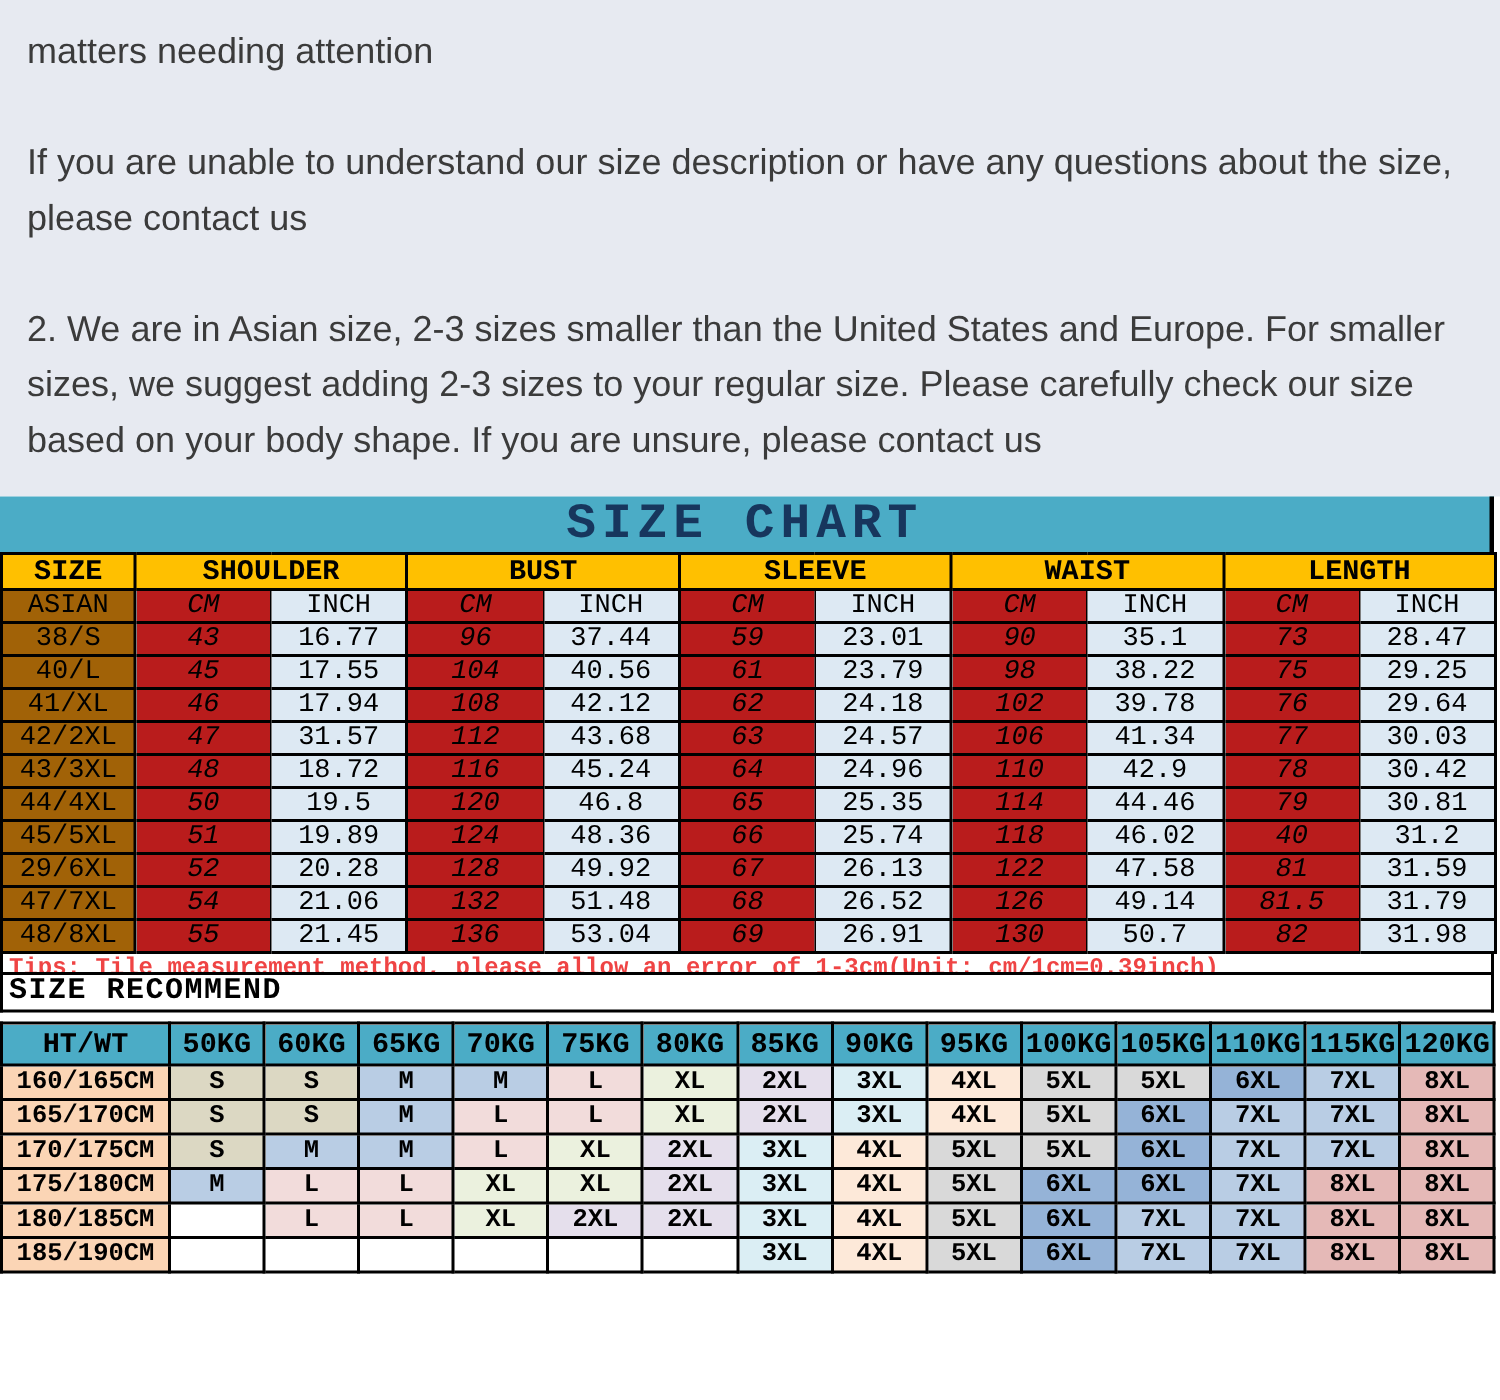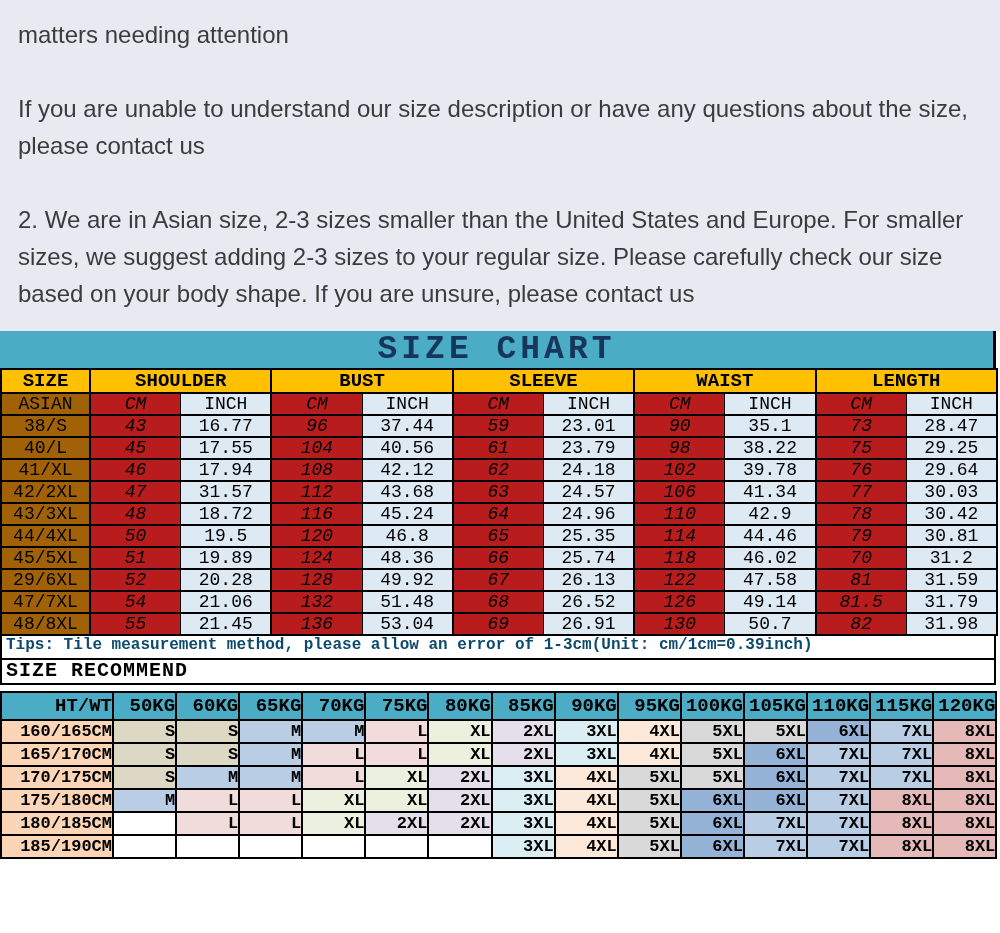--- a/index.html
+++ b/index.html
@@ -37,36 +37,36 @@
     height:19px;font-size:18px;padding:0;white-space:nowrap;overflow:hidden;
   }
   .size-chart td.grp{border-left:2px solid #000;}
   .size-chart td:first-child{border-left:2px solid #000;}
   .size-chart td:last-child{border-right:2px solid #000;}
   .c-size{background:#a16207;}
   .c-cm{background:#b91c1c;font-style:italic;}
   .c-inch{background:#dde9f3;}
   
   .tips{
-    width:996px;box-sizing:border-box;height:24px;background:#fff;
+    width:996px;box-sizing:border-box;height:14px;background:#fff;
     border:2px solid #000;border-top:none;
-    color:#0c4a6e;font-family:"Liberation Mono","DejaVu Sans Mono",monospace;
+    color:#ef4444;font-family:"Liberation Mono","DejaVu Sans Mono",monospace;
     font-weight:bold;font-size:16px;line-height:18px;padding-left:4px;
     white-space:nowrap;overflow:hidden;
   }
   .recommend-label{
     width:996px;box-sizing:border-box;height:25px;background:#fff;
     border:2px solid #000;border-top:none;margin-bottom:6px;
     color:#000;font-family:"Liberation Mono","DejaVu Sans Mono",monospace;
     font-weight:bold;font-size:20px;line-height:21px;letter-spacing:1px;padding-left:4px;
   }
   
   table.recommend{
     width:996px;font-family:"Liberation Mono","DejaVu Sans Mono",monospace;
-    text-align:right;
+    text-align:center;
   }
   .recommend th{
     background:#4bacc6;border:2px solid #000;height:26px;
     font-size:19px;font-weight:bold;padding:0;white-space:nowrap;overflow:hidden;
   }
   .recommend td{
     border:2px solid #000;height:21px;font-size:17px;font-weight:bold;
     padding:0;white-space:nowrap;overflow:hidden;background:#fff;
   }
   .recommend td.height-cell{background:#fbd5b5;font-size:17px;}
@@ -193,21 +193,21 @@
         <tr>
           <td class="c-size">45/5XL</td>
           <td class="c-cm grp">51</td>
           <td class="c-inch">19.89</td>
           <td class="c-cm grp">124</td>
           <td class="c-inch">48.36</td>
           <td class="c-cm grp">66</td>
           <td class="c-inch">25.74</td>
           <td class="c-cm grp">118</td>
           <td class="c-inch">46.02</td>
-          <td class="c-cm grp">70</td>
+          <td class="c-cm grp">40</td>
           <td class="c-inch">31.2</td>
         </tr>
         <tr>
           <td class="c-size">29/6XL</td>
           <td class="c-cm grp">52</td>
           <td class="c-inch">20.28</td>
           <td class="c-cm grp">128</td>
           <td class="c-inch">49.92</td>
           <td class="c-cm grp">67</td>
           <td class="c-inch">26.13</td>

